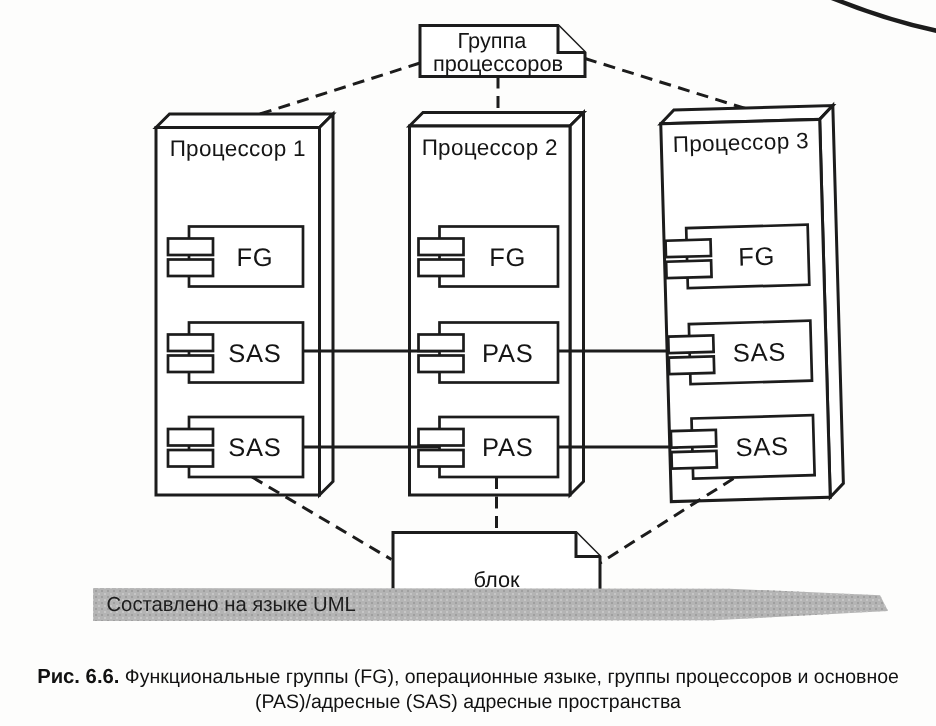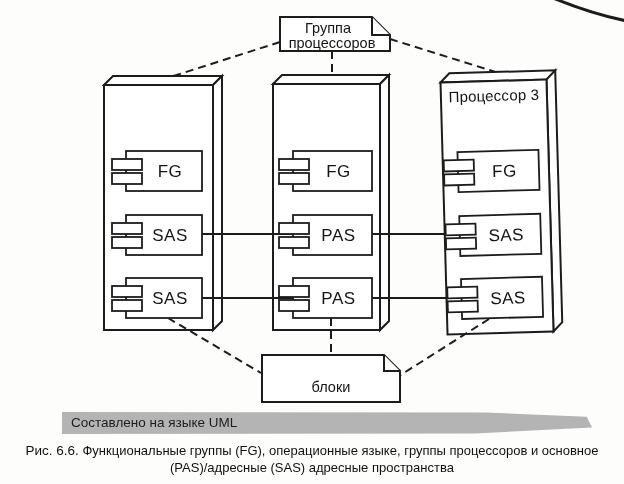--- a/index.html
+++ b/index.html
@@ -8,36 +8,36 @@
     font-family:"Liberation Sans", sans-serif;color:#1a1a1a;overflow:hidden;
   }
   .stage svg{position:absolute;left:0;top:0;}
   .txt{position:absolute;text-align:center;line-height:1.05;color:#151515;}
   .node-title{font-size:15px;letter-spacing:.2px;}
   .comp-label{font-size:17px;letter-spacing:.5px;}
   .note-line{font-size:14.5px;}
   .p3wrap{position:absolute;left:0;top:0;width:624px;height:484px;
     transform:rotate(-1.6deg);transform-origin:497px 207px;pointer-events:none;}
   .umlbar{
-    position:absolute;left:62px;top:412px;width:530px;height:22px;
+    position:absolute;left:62px;top:392px;width:530px;height:22px;
     background-color:#b4b4b4;
     background-image:radial-gradient(#9f9f9f 22%, rgba(0,0,0,0) 23%),
                      radial-gradient(#c6c6c6 22%, rgba(0,0,0,0) 23%);
     background-size:4px 4px,4px 4px;background-position:0 0,2px 2px;
     clip-path:polygon(0% 0%, 80% 2%, 99% 22%, 100% 70%, 78% 98%, 0% 100%);
     text-align:center;
   }
   .umlbar-text{
     position:absolute;left:9px;top:3px;font-size:13.5px;color:#1d1d1d;white-space:nowrap;
   }
   .caption{
     position:absolute;left:0;top:443px;width:624px;text-align:center;
     font-size:13px;line-height:1.25;color:#111;
   }
-  .caption .cap-label{font-weight:400;font-size:13.5px;}
+  .caption .cap-label{font-weight:700;font-size:13.5px;}
 </style>
 </head>
 <body>
 
 <div class="stage">
 
   <svg width="624" height="484" viewBox="0 0 624 484">
     <g fill="none" stroke="#1c1c1c">
 
       <g stroke-width="2" stroke-dasharray="8 5">
@@ -121,36 +121,38 @@
         <polyline points="384,355 384,371 400,371"></polyline>
       </g>
 
       <path d="M553,-2 Q592,14 627,21" stroke-width="3"></path>
     </g>
   </svg>
 
   <div class="txt note-line" style="left:280px;top:21px;width:96px;">Группа</div>
   <div class="txt note-line" style="left:280px;top:36px;width:104px;">процессоров</div>
 
+  <div class="txt node-title" style="left:104px;top:92px;width:109px;">Процессор 1</div>
   <div class="txt comp-label" style="left:138px;top:163px;width:64px;">FG</div>
   <div class="txt comp-label" style="left:138px;top:227px;width:64px;">SAS</div>
   <div class="txt comp-label" style="left:138px;top:290px;width:64px;">SAS</div>
 
+  <div class="txt node-title" style="left:273px;top:91px;width:107px;">Процессор 2</div>
   <div class="txt comp-label" style="left:305px;top:163px;width:67px;">FG</div>
   <div class="txt comp-label" style="left:305px;top:227px;width:67px;">PAS</div>
   <div class="txt comp-label" style="left:305px;top:290px;width:67px;">PAS</div>
 
   <div class="p3wrap">
     <div class="txt node-title" style="left:444px;top:88px;width:106px;">Процессор 3</div>
     <div class="txt comp-label" style="left:471px;top:163px;width:69px;">FG</div>
     <div class="txt comp-label" style="left:471px;top:227px;width:69px;">SAS</div>
     <div class="txt comp-label" style="left:471px;top:290px;width:69px;">SAS</div>
   </div>
 
-  <div class="txt note-line" style="left:262px;top:380px;width:138px;">блоки</div>
+  <div class="txt note-line" style="left:262px;top:380px;width:138px;">блок</div>
 
   <div class="umlbar">
     <div class="umlbar-text">Составлено на языке UML</div>
   </div>
 
   <div class="caption">
     <div><span class="cap-label">Рис. 6.6.</span> <span>Функциональные группы (FG), операционные языке, группы процессоров и основное</span></div>
     <div>(PAS)/адресные (SAS) адресные пространства</div>
   </div>
 

